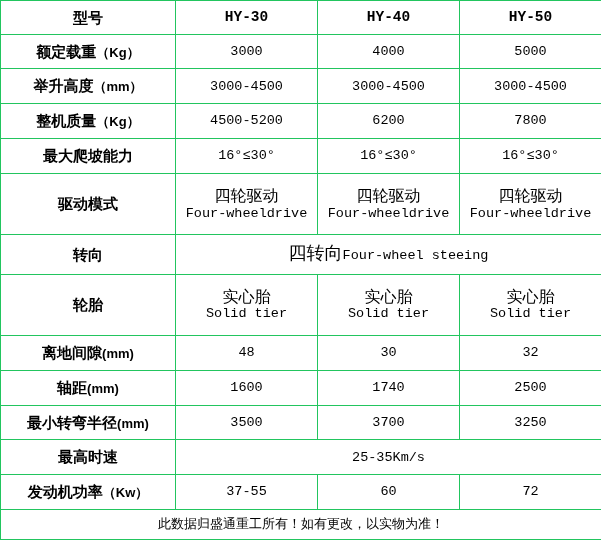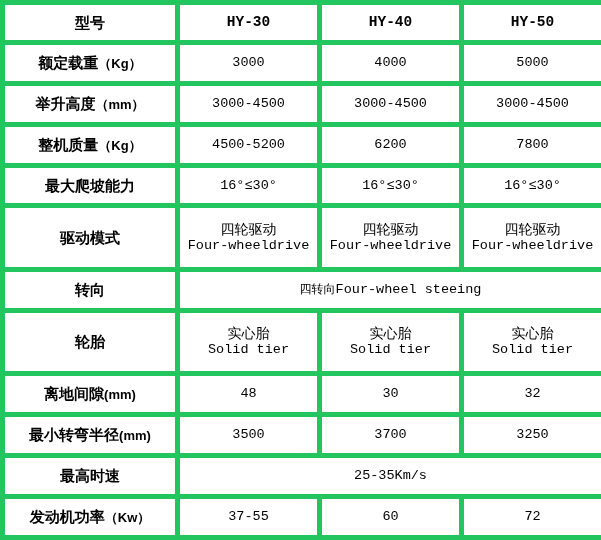--- a/index.html
+++ b/index.html
@@ -14,42 +14,42 @@
     color: #000000;
     overflow: hidden;
   }
   #spec-table {
     border-collapse: collapse;
     width: 601px;
     height: 540px;
     table-layout: fixed;
   }
   #spec-table td {
-    border: 5px solid #22c55e;
+    border: 1px solid #22c55e;
     text-align: center;
     vertical-align: middle;
     padding: 1px 2px;
     line-height: 1.15;
   }
   .label-cell {
     font-weight: bold;
     font-size: 15px;
     width: 175px;
   }
   .label-cell .unit {
     font-weight: bold;
     font-size: 13px;
   }
   .val-cell {
     font-size: 13.5px;
     font-family: "Liberation Mono", "DejaVu Sans Mono", monospace;
   }
   .val-cell .cn {
-    font-family: Liberation Serif, serif;
-    font-size: 14px;
+    font-family: Liberation Sans, sans-serif;
+    font-size: 16px;
   }
   .two-line .cn,
   .two-line .en {
     display: block;
   }
   .two-line .en {
     font-family: "Liberation Mono", "DejaVu Sans Mono", monospace;
     font-size: 13.5px;
   }
   .header-row td {
@@ -62,21 +62,21 @@
   }
   .footnote-cell {
     text-align: right;
     font-size: 13px;
     font-family: "Liberation Sans", "DejaVu Sans", sans-serif;
     padding-right: 6px;
     font-weight: normal;
   }
   .merged-mixed .cn {
     font-family: Liberation Mono, monospace;
-    font-size: 12px;
+    font-size: 18px;
   }
   .merged-mixed .en {
     font-family: "Liberation Mono", "DejaVu Sans Mono", monospace;
     font-size: 13.5px;
   }
 </style>
 </head>
 <body>
 
 <table id="spec-table">
@@ -159,20 +159,26 @@
         </td>
     </tr>
 
     <tr>
       <td class="label-cell"><span>离地间隙</span><span class="unit">(mm)</span></td>
       <td class="val-cell">48</td>
       <td class="val-cell">30</td>
       <td class="val-cell">32</td>
     </tr>
 
+    <tr>
+      <td class="label-cell"><span>轴距</span><span class="unit">(mm)</span></td>
+      <td class="val-cell">1600</td>
+      <td class="val-cell">1740</td>
+      <td class="val-cell">2500</td>
+    </tr>
 
     <tr>
       <td class="label-cell"><span>最小转弯半径</span><span class="unit">(mm)</span></td>
       <td class="val-cell">3500</td>
       <td class="val-cell">3700</td>
       <td class="val-cell">3250</td>
     </tr>
 
     <tr>
       <td class="label-cell"><span>最高时速</span><span class="unit"></span></td>
@@ -181,14 +187,17 @@
 
 
     <tr>
       <td class="label-cell"><span>发动机功率</span><span class="unit">（Kw）</span></td>
       <td class="val-cell">37-55</td>
       <td class="val-cell">60</td>
       <td class="val-cell">72</td>
     </tr>
 
 
+    <tr>
+      <td class="footnote-cell" colspan="4">此数据归盛通重工所有！如有更改，以实物为准！</td>
+    </tr>
   </tbody>
 </table>
 
 </body></html>

